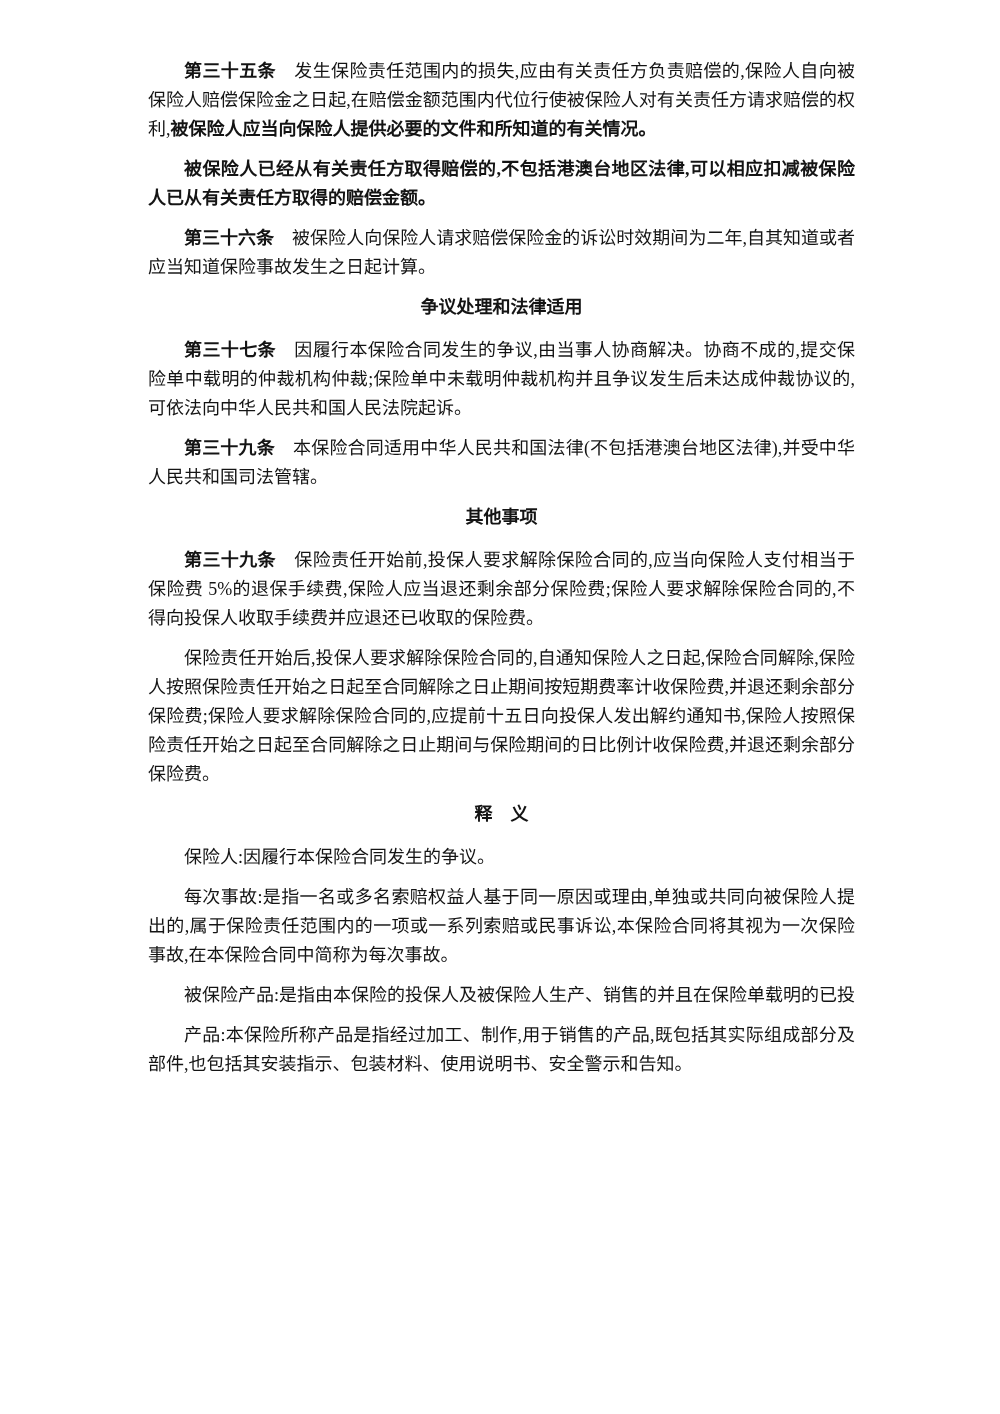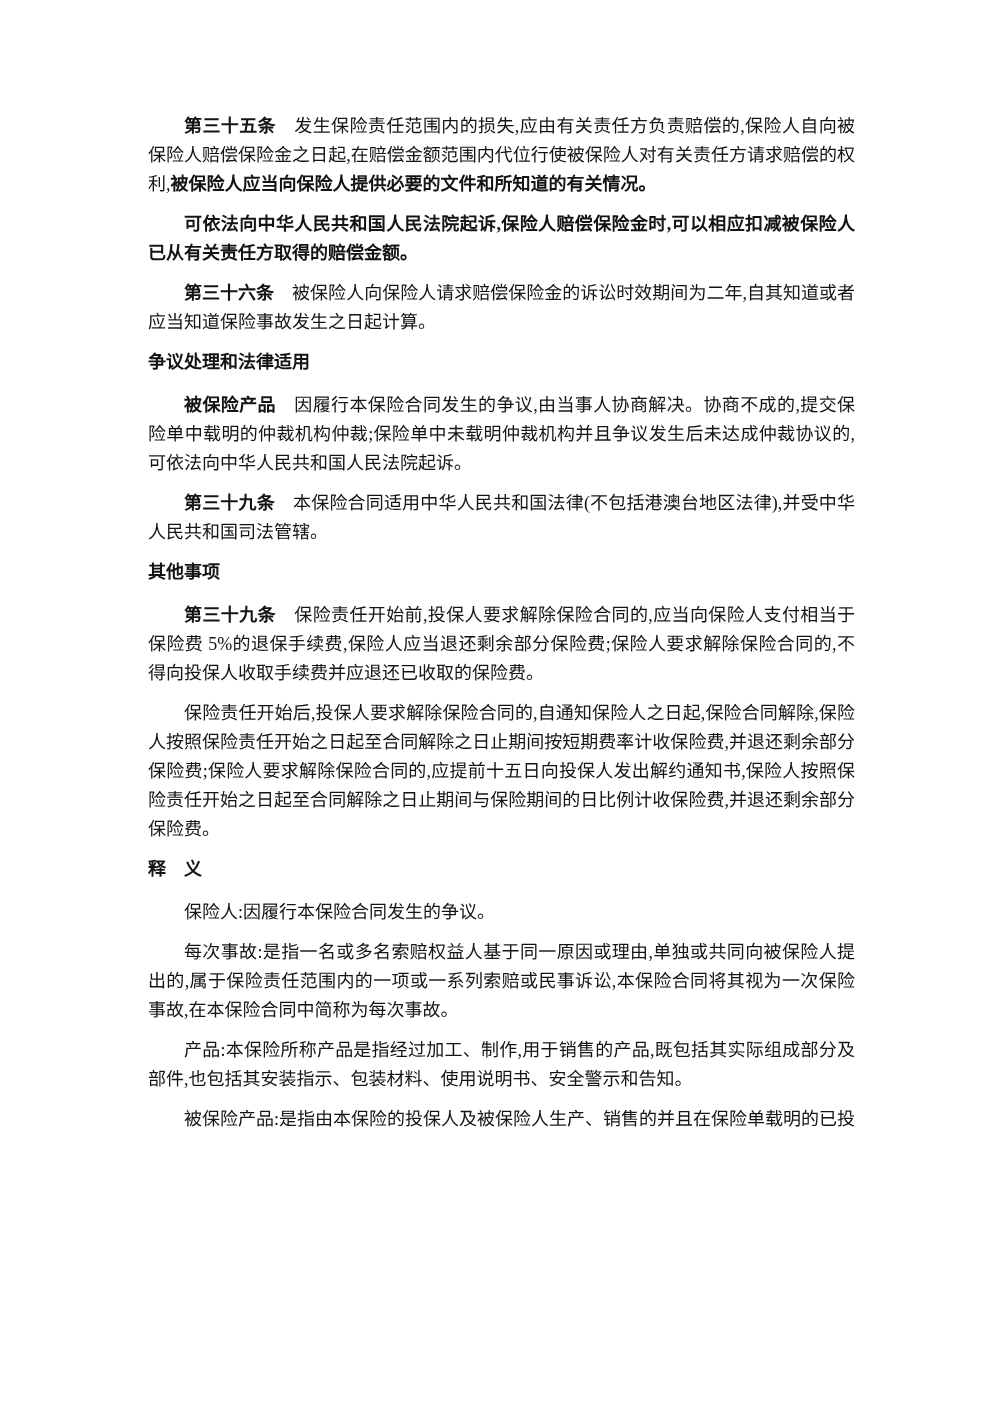--- a/index.html
+++ b/index.html
@@ -11,54 +11,54 @@
     position: relative;
     width: 1000px;
     height: 1414px;
     margin: 0 auto;
     background: #ffffff;
     overflow: hidden;
     box-sizing: border-box;
   }
   .content {
     box-sizing: border-box;
-    padding: 112px 145px 0 148px;
+    padding: 57px 145px 0 148px;
     font-family: "Liberation Serif", "DejaVu Serif", serif;
     font-size: 18px;
     line-height: 29px;
     color: #141414;
     text-align: justify;
   }
   .para {
     margin: 0 0 11px 0;
     text-indent: 2em;
   }
   .heading {
     margin: 0 0 14px 0;
-    text-align: left;
+    text-align: center;
     text-indent: 0;
     font-weight: bold;
   }
   .b {
     font-weight: bold;
   }
 </style>
 </head>
 <body>
 
 <div class="page">
   <div class="content">
       <p class="para"><span class="b">第三十五条</span><span>　发生保险责任范围内的损失,应由有关责任方负责赔偿的,保险人自向被保险人赔偿保险金之日起,在赔偿金额范围内代位行使被保险人对有关责任方请求赔偿的权利,</span><span class="b">被保险人应当向保险人提供必要的文件和所知道的有关情况。</span></p>
-      <p class="para"><span class="b">可依法向中华人民共和国人民法院起诉,保险人赔偿保险金时,可以相应扣减被保险人已从有关责任方取得的赔偿金额。</span></p>
+      <p class="para"><span class="b">被保险人已经从有关责任方取得赔偿的,不包括港澳台地区法律,可以相应扣减被保险人已从有关责任方取得的赔偿金额。</span></p>
       <p class="para"><span class="b">第三十六条</span><span>　被保险人向保险人请求赔偿保险金的诉讼时效期间为二年,自其知道或者应当知道保险事故发生之日起计算。</span></p>
       <p class="heading"><span class="b">争议处理和法律适用</span></p>
-      <p class="para"><span class="b">被保险产品</span><span>　因履行本保险合同发生的争议,由当事人协商解决。协商不成的,提交保险单中载明的仲裁机构仲裁;保险单中未载明仲裁机构并且争议发生后未达成仲裁协议的,可依法向中华人民共和国人民法院起诉。</span></p>
+      <p class="para"><span class="b">第三十七条</span><span>　因履行本保险合同发生的争议,由当事人协商解决。协商不成的,提交保险单中载明的仲裁机构仲裁;保险单中未载明仲裁机构并且争议发生后未达成仲裁协议的,可依法向中华人民共和国人民法院起诉。</span></p>
       <p class="para"><span class="b">第三十九条</span><span>　本保险合同适用中华人民共和国法律(不包括港澳台地区法律),并受中华人民共和国司法管辖。</span></p>
       <p class="heading"><span class="b">其他事项</span></p>
       <p class="para"><span class="b">第三十九条</span><span>　保险责任开始前,投保人要求解除保险合同的,应当向保险人支付相当于保险费 5%的退保手续费,保险人应当退还剩余部分保险费;保险人要求解除保险合同的,不得向投保人收取手续费并应退还已收取的保险费。</span></p>
       <p class="para"><span>保险责任开始后,投保人要求解除保险合同的,自通知保险人之日起,保险合同解除,保险人按照保险责任开始之日起至合同解除之日止期间按短期费率计收保险费,并退还剩余部分保险费;保险人要求解除保险合同的,应提前十五日向投保人发出解约通知书,保险人按照保险责任开始之日起至合同解除之日止期间与保险期间的日比例计收保险费,并退还剩余部分保险费。</span></p>
       <p class="heading"><span class="b">释　义</span></p>
       <p class="para"><span>保险人:因履行本保险合同发生的争议。</span></p>
       <p class="para"><span>每次事故:是指一名或多名索赔权益人基于同一原因或理由,单独或共同向被保险人提出的,属于保险责任范围内的一项或一系列索赔或民事诉讼,本保险合同将其视为一次保险事故,在本保险合同中简称为每次事故。</span></p>
+      <p class="para"><span>被保险产品:是指由本保险的投保人及被保险人生产、销售的并且在保险单载明的已投</span></p>
       <p class="para"><span>产品:本保险所称产品是指经过加工、制作,用于销售的产品,既包括其实际组成部分及部件,也包括其安装指示、包装材料、使用说明书、安全警示和告知。</span></p>
-      <p class="para"><span>被保险产品:是指由本保险的投保人及被保险人生产、销售的并且在保险单载明的已投</span></p>
     </div>
 </div>
 
 </body></html>

